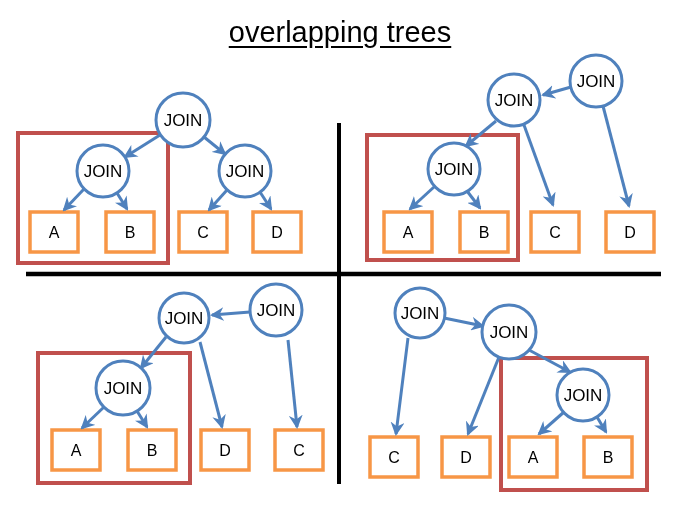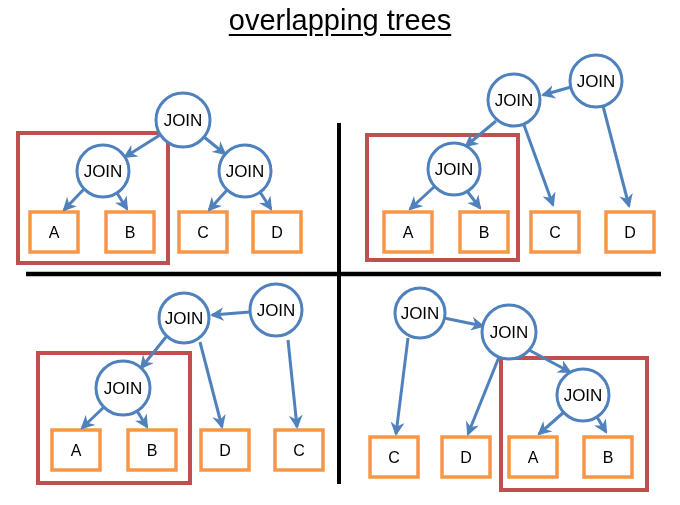--- a/index.html
+++ b/index.html
@@ -6,21 +6,21 @@
   body {
     width: 680px; height: 505px;
     background: #ffffff;
     position: relative;
     overflow: hidden;
     font-family: "Liberation Sans", sans-serif;
   }
   .page-title {
     position: absolute;
     top: 4px; left: 0; right: 0;
-    margin: 0;
+    margin: 12px;
     text-align: center;
     font-size: 29px;
     font-weight: 400;
     color: #000;
     text-decoration: underline;
     text-underline-offset: 4px;
     letter-spacing: 0px;
   }
   svg#diagram {
     position: absolute;

